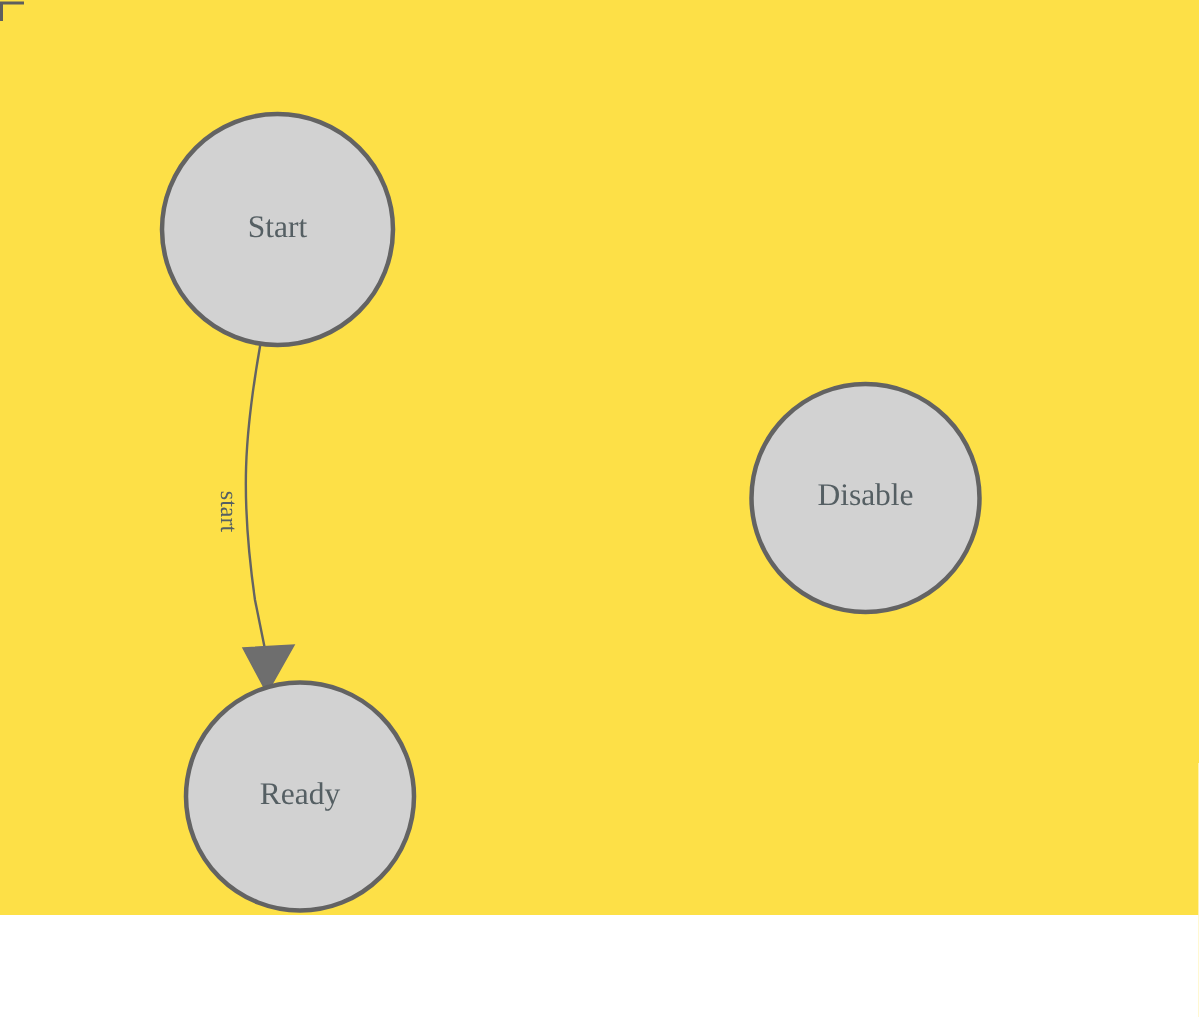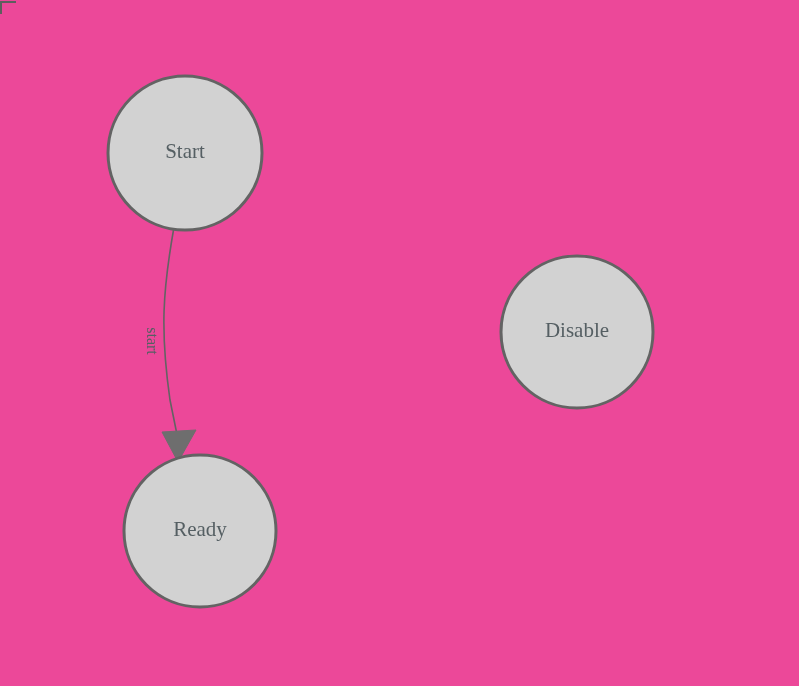--- a/index.html
+++ b/index.html
@@ -10,22 +10,22 @@
   }
   body {
     width: 799px;
     height: 686px;
     overflow: hidden;
     font-family: "Liberation Serif", "DejaVu Serif", serif;
   }
   #canvas {
     position: relative;
     width: 799px;
-    height: 686px;
-    background: #ec4899;
+    height: 610px;
+    background: #fde047;
   }
   #diagram-svg {
     position: absolute;
     top: 0;
     left: 0;
     width: 799px;
     height: 686px;
   }
   .node-circle {
     fill: #d2d2d2;

